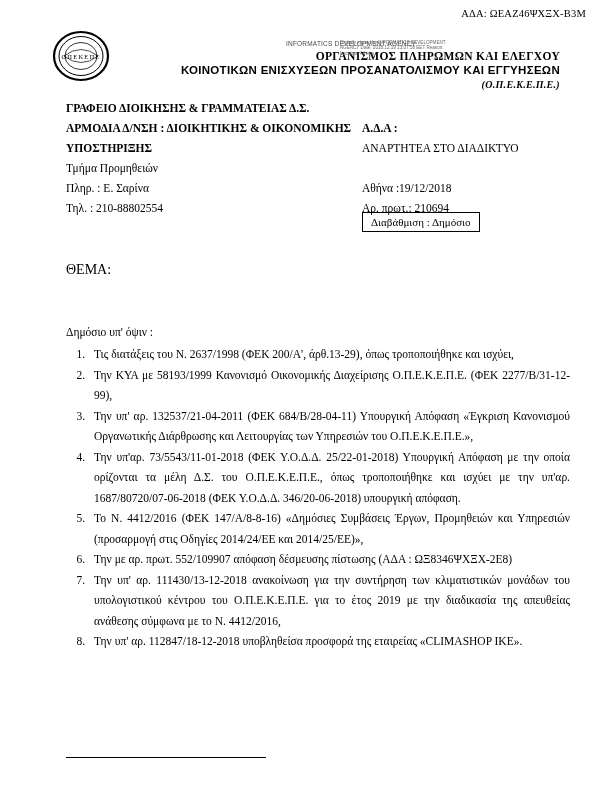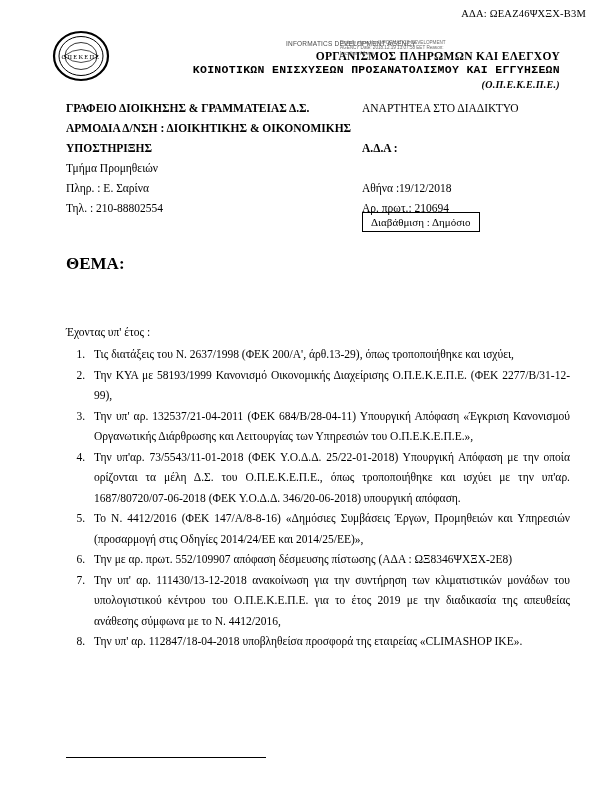--- a/index.html
+++ b/index.html
@@ -60,21 +60,21 @@
     padding-left: 16px;
   }
   .org-line1 {
     font-family: "Liberation Serif", serif;
     font-weight: bold;
     font-size: 11.5px;
     letter-spacing: 0.3px;
     line-height: 14px;
   }
   .org-line2 {
-    font-family: Liberation Mono, monospace;
+    font-family: Liberation Sans, sans-serif;
     font-weight: bold;
     font-size: 11.5px;
     letter-spacing: 0.3px;
     line-height: 14px;
   }
   .org-line3 {
     font-family: "Liberation Serif", serif;
     font-weight: bold;
     font-size: 10px;
     letter-spacing: 0.3px;
@@ -144,23 +144,23 @@
   
   .subject {
     position: absolute;
     top: 246px;
     left: 66px;
     width: 480px;
   }
   .subject-label {
     position: absolute;
     left: 0;
-    top: 8px;
-    font-weight: bold;
-    font-size: 17px;
+    top: 16px;
+    font-weight: normal;
+    font-size: 14px;
   }
   .subject-body {
     margin-left: 52px;
     font-weight: bold;
     font-size: 11.5px;
     line-height: 21px;
     text-align: justify;
     width: 428px;
   }
 
@@ -231,33 +231,33 @@
   <div class="info">
     <div class="left">
       <div class="ln bold">ΓΡΑΦΕΙΟ ΔΙΟΙΚΗΣΗΣ &amp; ΓΡΑΜΜΑΤΕΙΑΣ Δ.Σ.</div>
       <div class="ln bold">ΑΡΜΟΔΙΑ Δ/ΝΣΗ : ΔΙΟΙΚΗΤΙΚΗΣ &amp; ΟΙΚΟΝΟΜΙΚΗΣ</div>
       <div class="ln bold">ΥΠΟΣΤΗΡΙΞΗΣ</div>
       <div class="ln-ital">Τμήμα Προμηθειών</div>
       <div class="ln-ital">Πληρ. : Ε. Σαρίνα</div>
       <div class="ln-ital">Τηλ. : 210-88802554</div>
     </div>
     <div class="right">
+      <div class="ln bold" style="margin-top:20px;">Α.Δ.Α :</div>
       <div class="ln">ΑΝΑΡΤΗΤΕΑ ΣΤΟ ΔΙΑΔΙΚΤΥΟ</div>
-      <div class="ln bold" style="margin-top:20px;">Α.Δ.Α :</div>
       <div class="ln" style="margin-top:20px;">Αθήνα :19/12/2018</div>
       <div class="ln">Αρ. πρωτ.: 210694</div>
     </div>
     <div class="classbox">Διαβάθμιση : Δημόσιο</div>
   </div>
 
   <div class="subject">
     <div class="subject-label">ΘΕΜΑ:</div>
   </div>
 
-  <div class="ehontas">Έχοντας υπ' έτος :</div>
+  <div class="ehontas">Δημόσιο υπ' όψιν :</div>
 
   <ol class="items">
     <li>
         <span class="itm">Τις διατάξεις του Ν. 2637/1998 (ΦΕΚ 200/Α', άρθ.13-29), όπως τροποποιήθηκε και ισχύει,</span>
       </li>
     <li>
         <span class="itm">Την ΚΥΑ με 58193/1999 Κανονισμό Οικονομικής Διαχείρισης Ο.Π.Ε.Κ.Ε.Π.Ε. (ΦΕΚ 2277/Β/31-12-99),</span>
       </li>
     <li>
         <span class="itm">Την υπ' αρ. 132537/21-04-2011 (ΦΕΚ 684/Β/28-04-11) Υπουργική Απόφαση «Έγκριση Κανονισμού Οργανωτικής Διάρθρωσης και Λειτουργίας των Υπηρεσιών του Ο.Π.Ε.Κ.Ε.Π.Ε.»,</span>
@@ -268,18 +268,18 @@
     <li>
         <span class="itm">Το Ν. 4412/2016 (ΦΕΚ 147/Α/8-8-16) «Δημόσιες Συμβάσεις Έργων, Προμηθειών και Υπηρεσιών (προσαρμογή στις Οδηγίες 2014/24/ΕΕ και 2014/25/ΕΕ)»,</span>
       </li>
     <li>
         <span class="itm">Την με αρ. πρωτ. 552/109907 απόφαση δέσμευσης πίστωσης (ΑΔΑ : ΩΞ8346ΨΧΞΧ-2Ε8)</span>
       </li>
     <li>
         <span class="itm">Την υπ' αρ. 111430/13-12-2018 ανακοίνωση για την συντήρηση των κλιματιστικών μονάδων του υπολογιστικού κέντρου του Ο.Π.Ε.Κ.Ε.Π.Ε. για το έτος 2019 με την διαδικασία της απευθείας ανάθεσης σύμφωνα με το Ν. 4412/2016,</span>
       </li>
     <li>
-        <span class="itm">Την υπ' αρ. 112847/18-04-2018 υποβληθείσα προσφορά της εταιρείας «CLIMASHOP IKE».</span>
+        <span class="itm">Την υπ' αρ. 112847/18-12-2018 υποβληθείσα προσφορά της εταιρείας «CLIMASHOP IKE».</span>
       </li>
   </ol>
 
   <div class="hr-bottom"></div>
 </div>
 
 </body></html>

